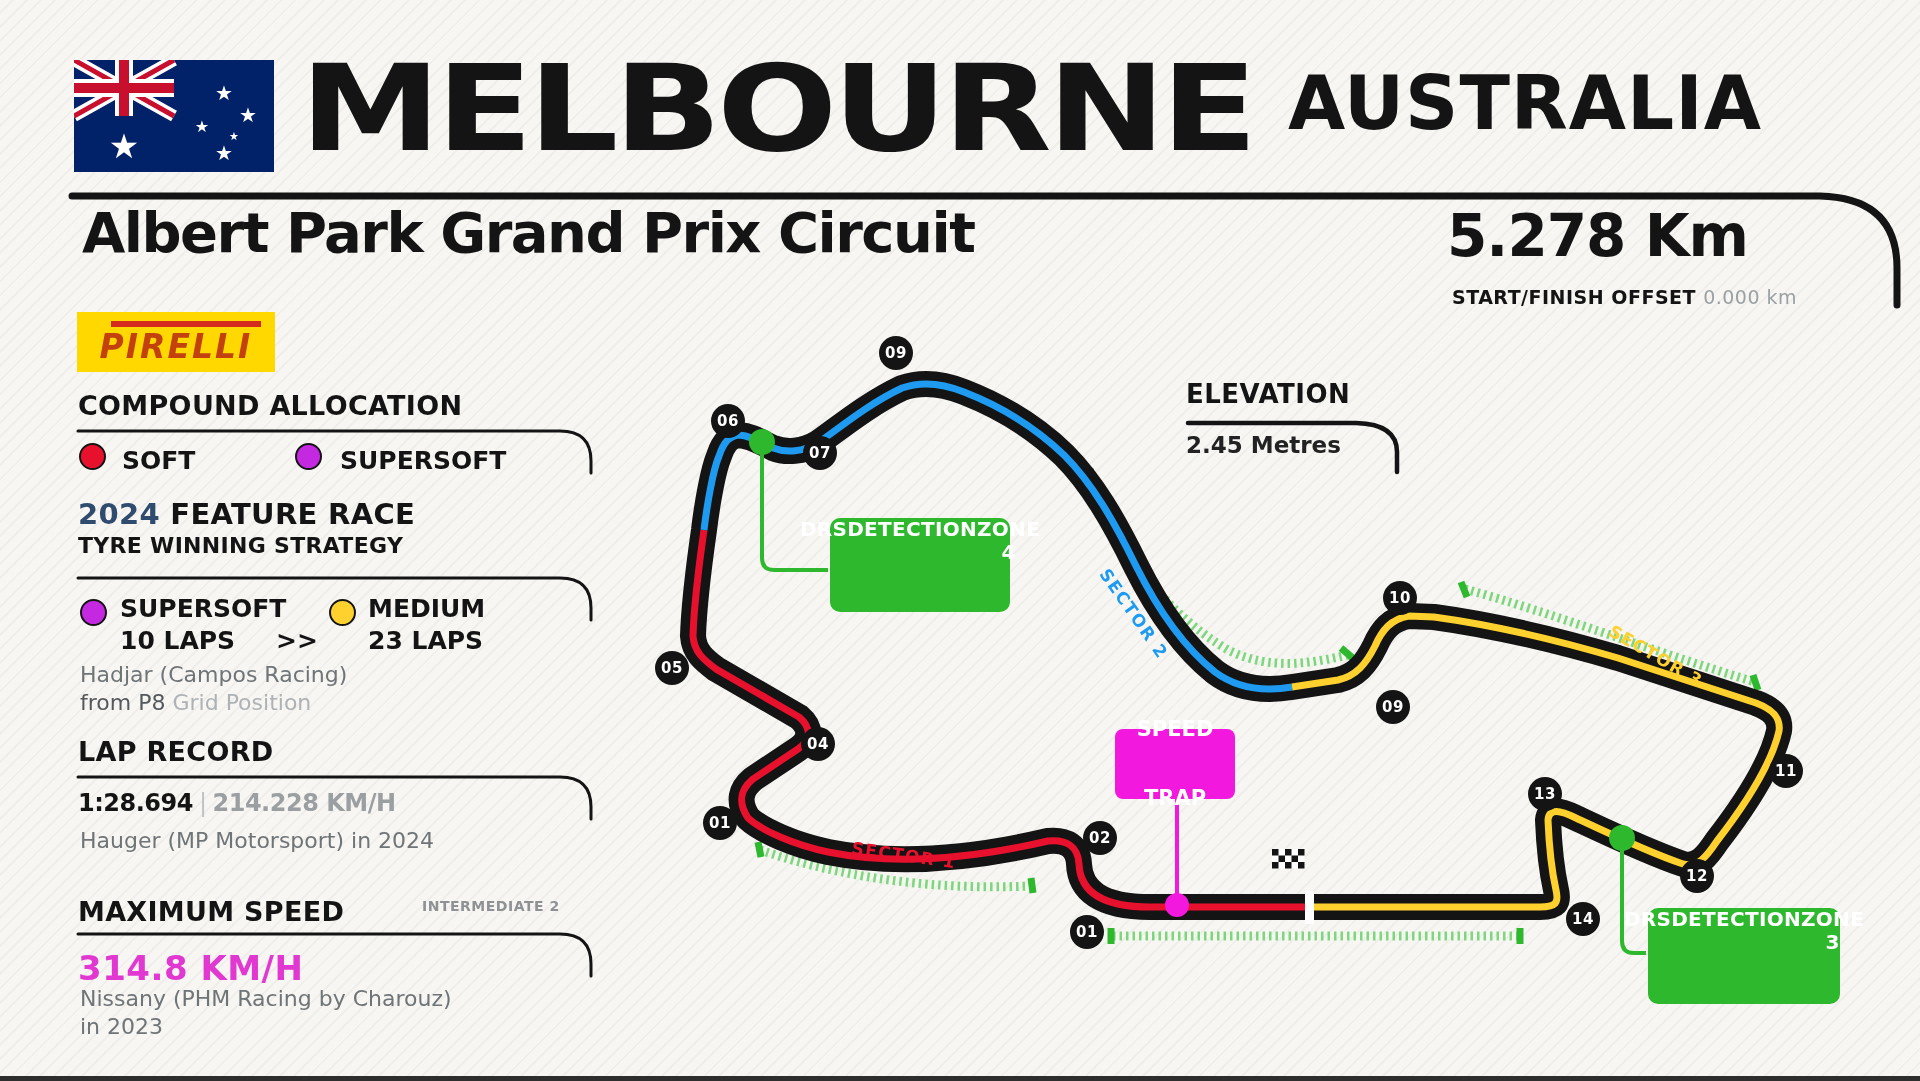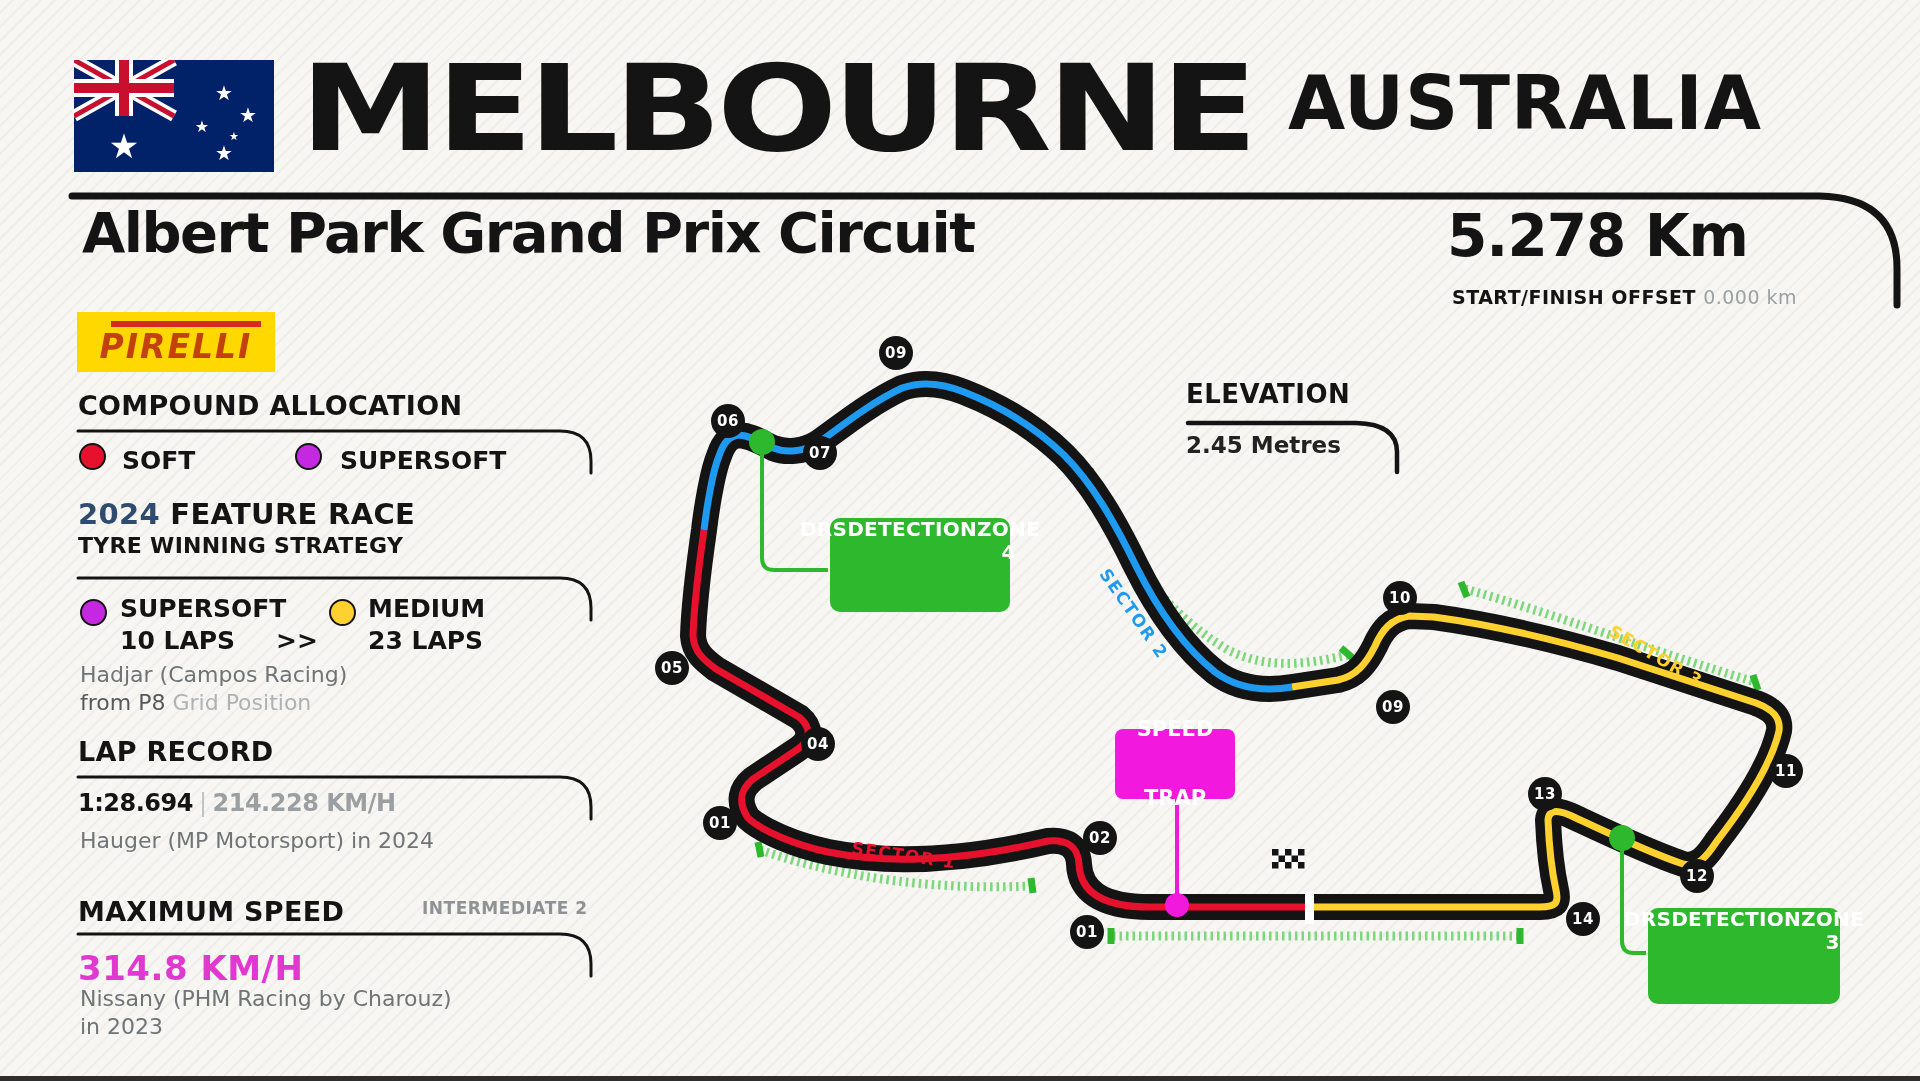--- a/index.html
+++ b/index.html
@@ -25,21 +25,21 @@
   .pirelli .word{font-size:33px;font-weight:800;font-style:italic;color:#c2410c;letter-spacing:2px;margin-top:8px;}
   .h-sec{font-size:27px;font-weight:800;letter-spacing:0.3px;white-space:nowrap;}
   .dot{border-radius:50%;width:27px;height:27px;box-sizing:border-box;border:2px solid #141414;}
   .leg-label{font-size:25px;font-weight:800;white-space:nowrap;}
   .year{color:#2f4b6e;}
   .lgray{color:#aeb2b5;}
   .body-txt{font-size:22px;font-weight:400;color:#6f7477;white-space:nowrap;}
   .rec-val{font-size:24px;font-weight:800;white-space:nowrap;letter-spacing:-0.5px;}
   .rec-val .div{color:#c0c3c5;font-weight:400;padding:0 6px;}
   .rec-val .spd{color:#9b9fa2;}
-  .maxtag{font-size:17px;font-weight:700;color:#8e9294;letter-spacing:0.5px;}
+  .maxtag{font-size:14px;font-weight:700;color:#8e9294;letter-spacing:0.5px;}
   .maxval{font-size:34px;font-weight:800;color:#e238d2;letter-spacing:0.5px;}
   
   .corner{width:34px;height:34px;border-radius:50%;background:#141414;color:#fff;
     display:flex;align-items:center;justify-content:center;font-size:15px;font-weight:800;letter-spacing:0.5px;}
   .gbox{background:#2eb82e;border-radius:10px;color:#fff;text-align:center;
     display:flex;flex-direction:row;justify-content:center;font-size:20px;font-weight:800;line-height:1.15;letter-spacing:0.3px;}
   .mbox{background:#f318dd;border-radius:8px;color:#fff;text-align:center;
     display:flex;flex-direction:column;justify-content:center;font-size:21px;font-weight:800;line-height:1.1;}
   .elev-h{left:1186px;top:379px;font-size:26px;font-weight:800;letter-spacing:0.5px;}
   .elev-v{left:1186px;top:432px;font-size:23px;font-weight:700;color:#222;}

